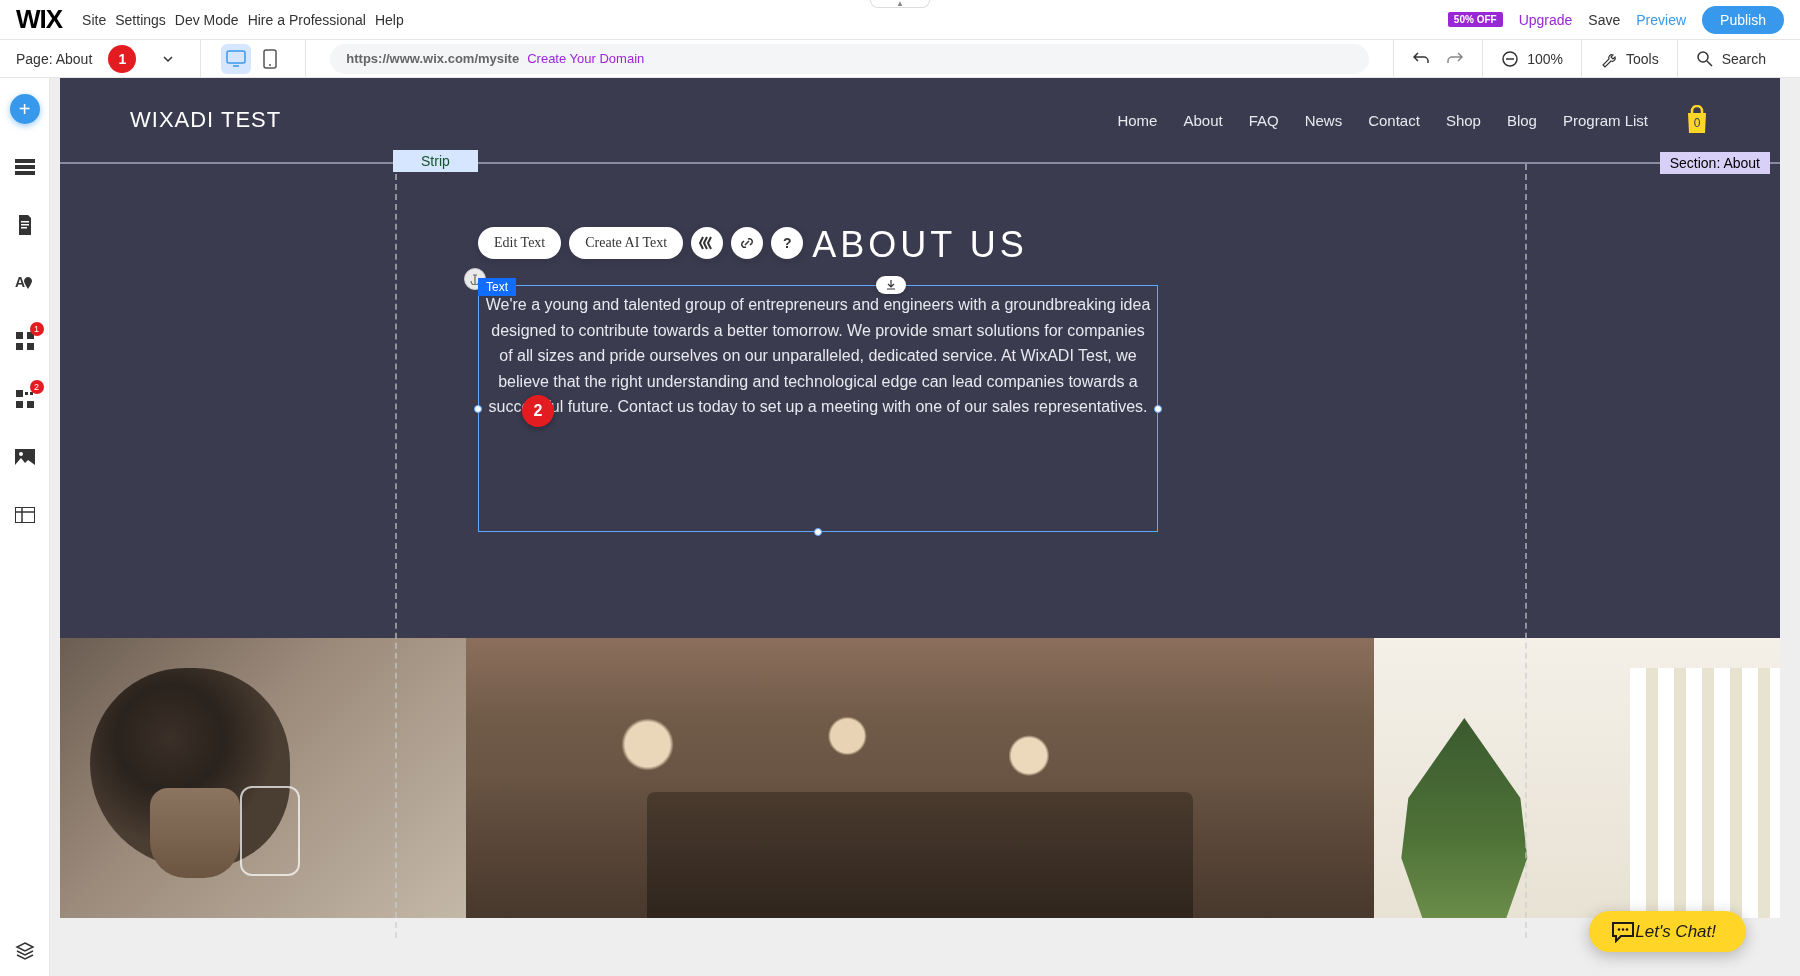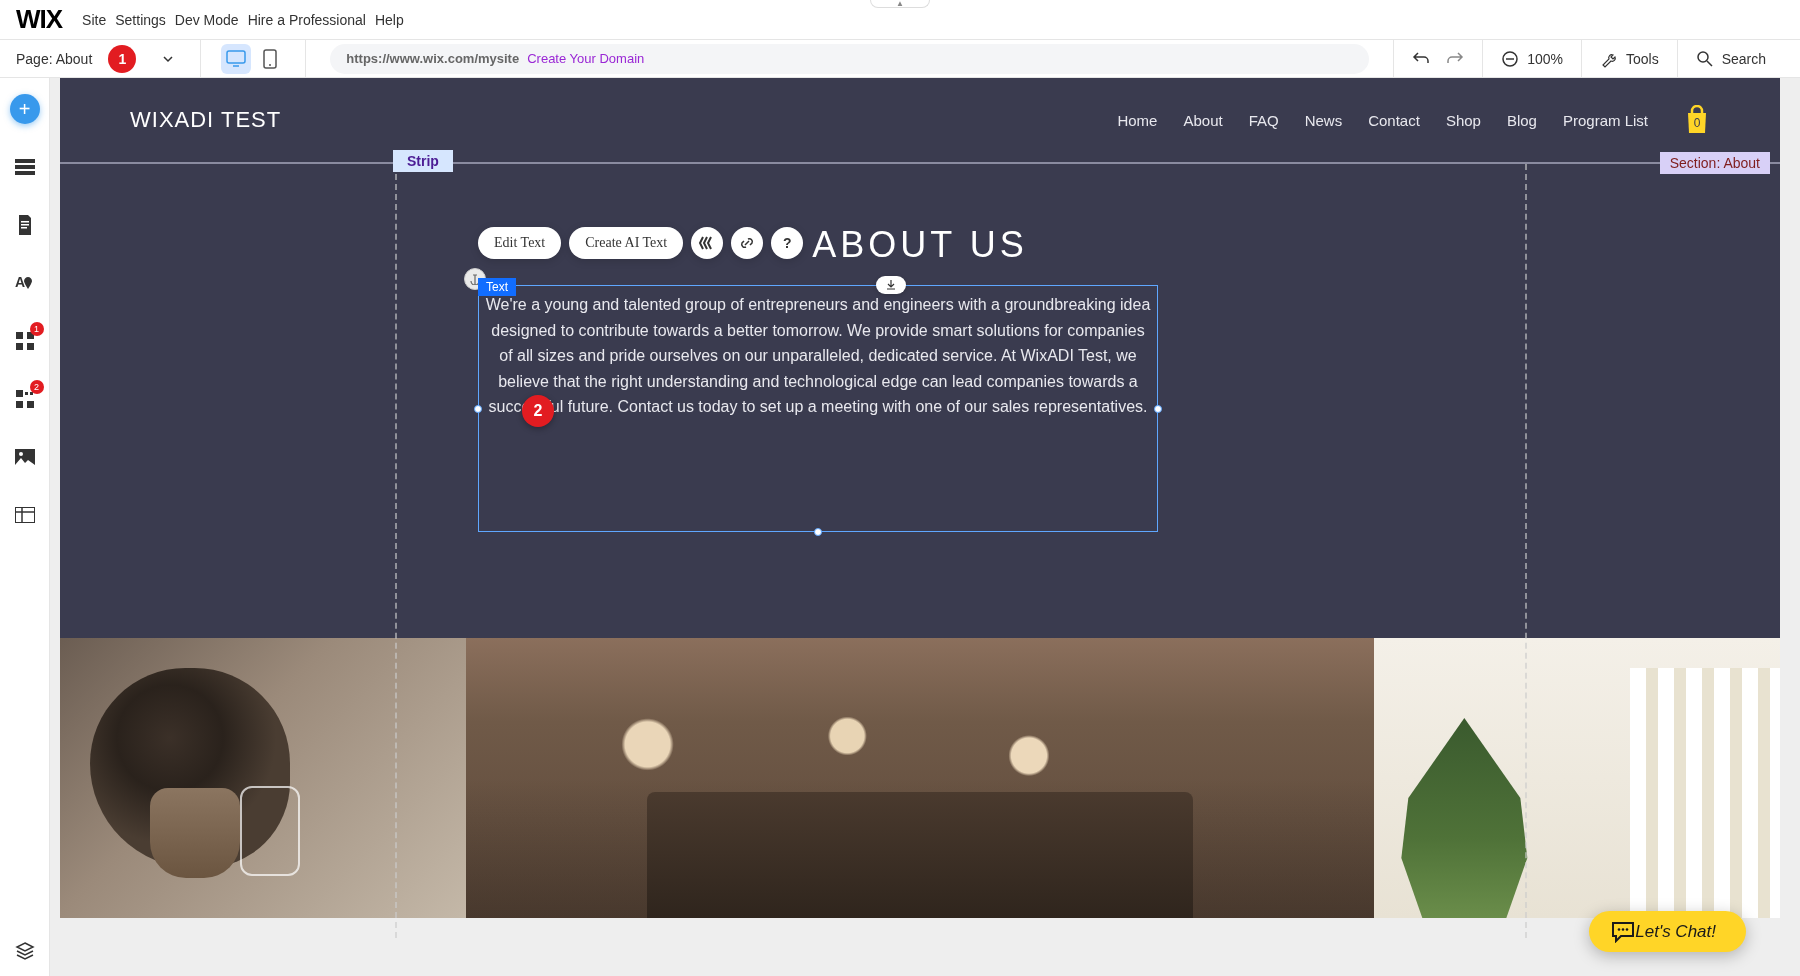--- a/index.html
+++ b/index.html
@@ -48,22 +48,22 @@
 
 .site-header { height: 86px; background: #3a3b4f; display: flex; align-items: center; justify-content: space-between; padding: 0 70px 0 70px; border-bottom: 2px solid #8a8ba0; }
 .site-title { color: #fff; font-size: 22px; letter-spacing: 1px; }
 .site-nav { display: flex; align-items: center; gap: 26px; }
 .site-nav-item { color: #e8e8ee; font-size: 15px; cursor: pointer; }
 .cart { position: relative; margin-left: 10px; }
 .cart-bag { width: 26px; height: 30px; }
 .cart-count { position: absolute; top: 11px; left: 0; right: 0; text-align: center; font-size: 12px; color: #3a3b4f; }
 
 
-.strip-label { position: absolute; top: 72px; left: 333px; background: #d6e6fe; color: #4c1d95; font-size: 14px; padding: 3px 14px; z-index: 5; font-weight: bold; }
-.section-label { position: absolute; top: 74px; right: 10px; background: #d8d0f7; color: #7f1d1d; font-size: 14px; padding: 3px 10px; z-index: 5; }
+.strip-label { position: absolute; top: 72px; left: 333px; background: #d6e6fe; color: #14532d; font-size: 14px; padding: 3px 28px; z-index: 5; }
+.section-label { position: absolute; top: 74px; right: 10px; background: #d8d0f7; color: #000000; font-size: 14px; padding: 3px 10px; z-index: 5; }
 
 
 .content-strip { height: 474px; background: #3a3b4f; position: relative; }
 .guide-left, .guide-right { position: absolute; top: 0; bottom: -300px; border-left: 2px dashed #ccc; opacity: 0.6; z-index: 4; }
 .guide-left { left: 335px; }
 .guide-right { right: 253px; }
 
 .about-heading { color: #fff; font-size: 36px; font-weight: 300; letter-spacing: 4px; text-align: center; position: absolute; top: 60px; left: 0; right: 0; }
 
 
@@ -121,20 +121,27 @@
 <div class="top-bar">
   <div class="top-bar-left">
     <div class="wix-logo">WIX</div>
     <div class="menu">
       <span class="menu-item">Site</span>
       <span class="menu-item">Settings</span>
       <span class="menu-item">Dev Mode</span>
       <span class="menu-item">Hire a Professional</span>
       <span class="menu-item">Help</span>
     </div>
+  </div>
+  <div class="top-bar-right">
+    <span class="promo-badge">50% OFF</span>
+    <span class="upgrade">Upgrade</span>
+    <span class="top-action">Save</span>
+    <span class="top-action preview">Preview</span>
+    <button class="publish-btn">Publish</button>
   </div>
 </div>
 
 <div class="toolbar">
   <div class="page-selector">
     <span>Page: About</span>
     <div class="red-badge-1">1</div>
     <svg class="chevron-down" viewBox="0 0 12 12">
         <path d="M2 4l4 4 4-4" stroke="#333" stroke-width="1.5" fill="none"></path>
       </svg>

